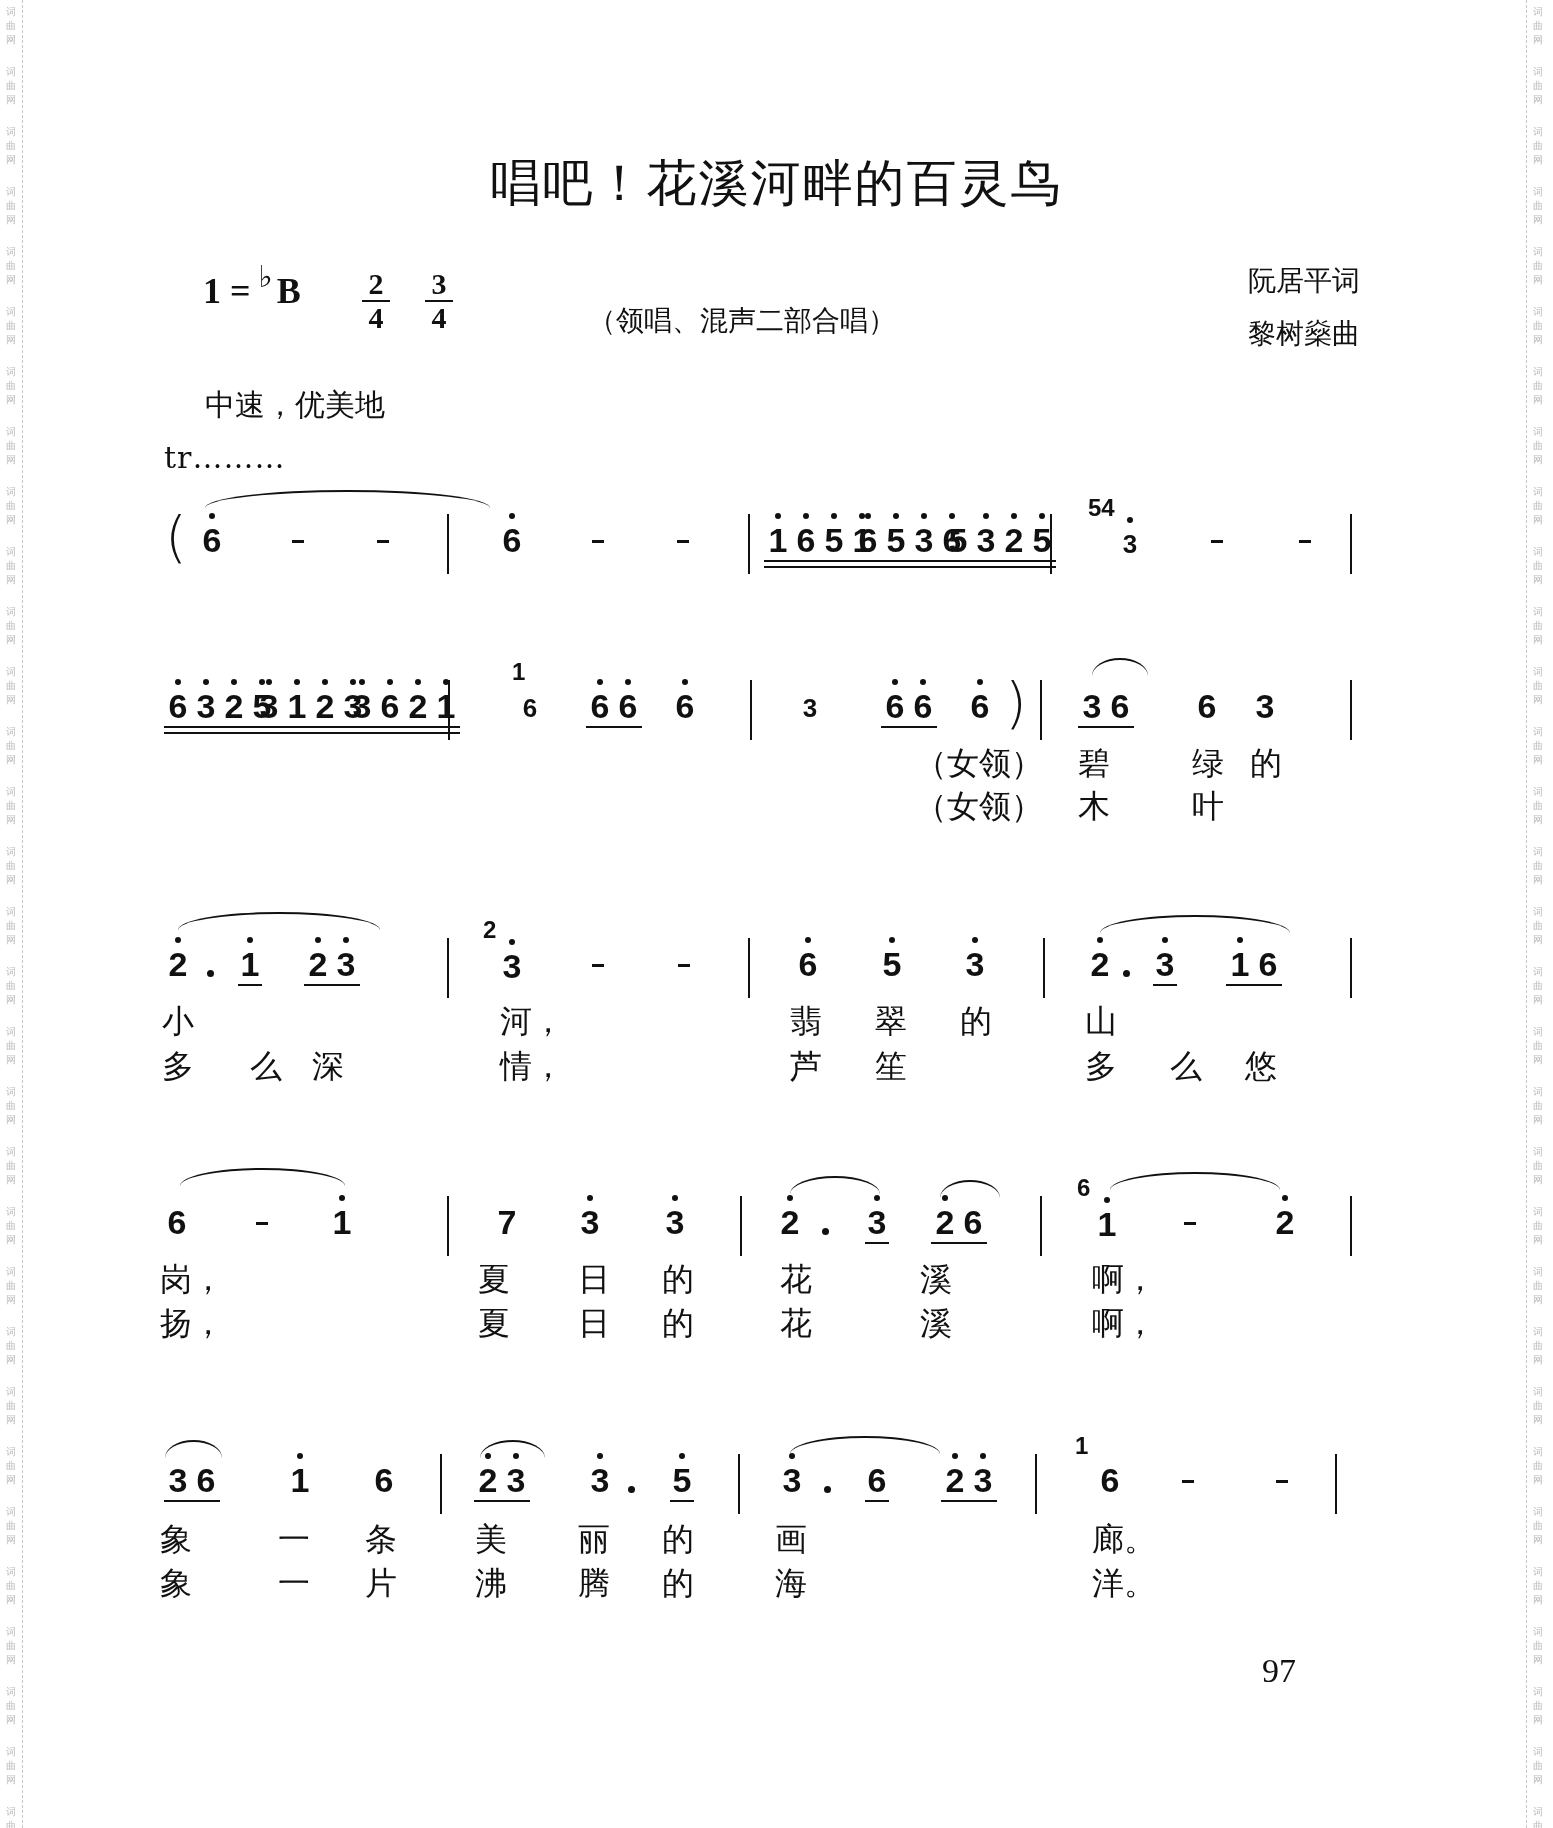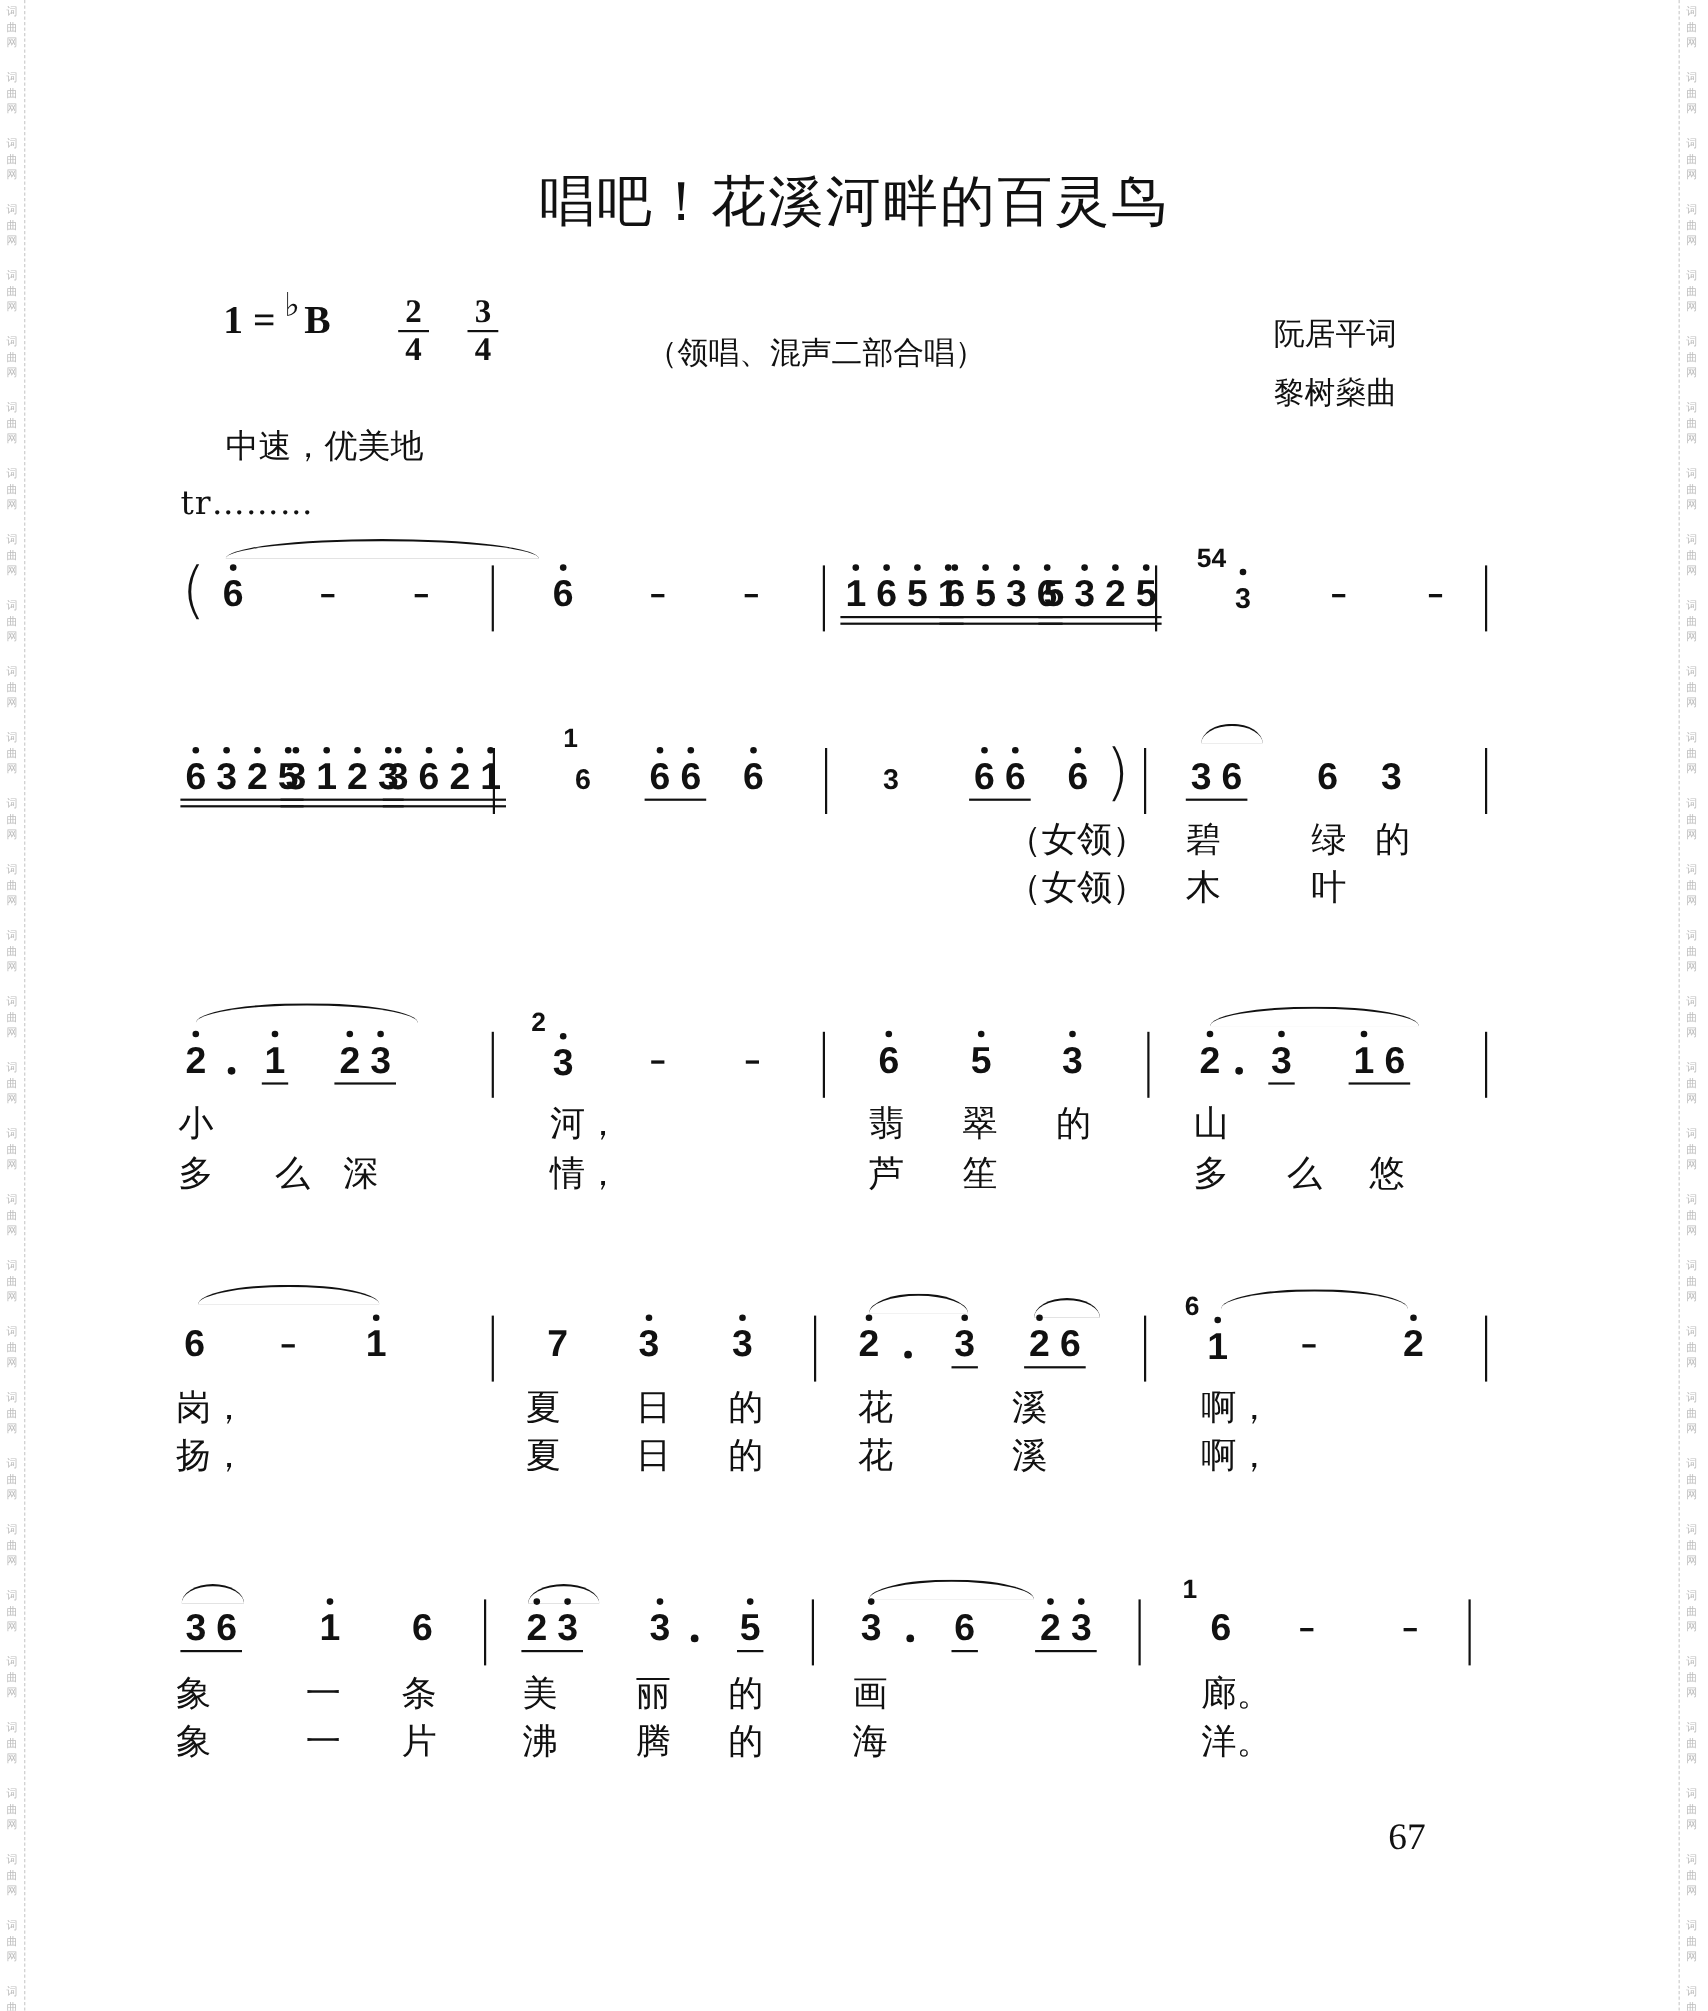--- a/index.html
+++ b/index.html
@@ -12,21 +12,21 @@
         color:#bdbdbd; font-family:"DejaVu Sans", sans-serif; text-align:center; }
   .title { position:absolute; top:150px; left:0; width:1553px; text-align:center;
            font-size:50px; letter-spacing:2px; font-family:"DejaVu Sans", sans-serif; }
   .key { position:absolute; top:270px; left:203px; font-size:36px; font-weight:bold;
          font-family:"Liberation Serif", serif; }
   .key .flat { position:relative; top:-16px; font-size:30px; font-weight:normal; margin:0 4px 0 8px; }
   .frac { position:absolute; top:268px; font-size:30px; font-weight:bold; text-align:center;
           width:28px; line-height:32px; font-family:"Liberation Serif", serif; }
   .frac .num { border-bottom:2px solid #111; display:block; }
   .subtitle { position:absolute; top:302px; left:588px; font-size:28px; font-family:"DejaVu Sans", sans-serif; }
-  .credit { position:absolute; left:1158px; font-size:28px; font-family:"DejaVu Sans", sans-serif;margin-top:23px; }
+  .credit { position:absolute; left:1248px; font-size:28px; font-family:"DejaVu Sans", sans-serif; }
   .tempo { position:absolute; top:385px; left:205px; font-size:30px; font-family:"DejaVu Sans", sans-serif; }
   .trill { position:absolute; top:440px; left:164px; font-size:30px; font-family:"DejaVu Serif", serif; letter-spacing:1px; }
   .n { position:absolute; font-family:"Liberation Sans", sans-serif; font-weight:bold; font-size:34px;
        line-height:36px; text-align:center; width:24px; }
   .n.small { font-size:26px; }
   .n .dot-hi { position:absolute; left:50%; top:-9px; width:6px; height:6px; margin-left:-3px;
                background:#111; border-radius:50%; }
   .ul { position:absolute; height:0; border-top:2px solid #111; }
   .ul2 { position:absolute; height:4px; border-top:2px solid #111; border-bottom:2px solid #111; }
   .bar { position:absolute; width:2px; background:#111; }
@@ -450,13 +450,13 @@
     <div class="lyric" style="left: 160px; top: 1562px;">象</div>
     <div class="lyric" style="left: 278px; top: 1562px;">一</div>
     <div class="lyric" style="left: 365px; top: 1562px;">片</div>
     <div class="lyric" style="left: 475px; top: 1562px;">沸</div>
     <div class="lyric" style="left: 578px; top: 1562px;">腾</div>
     <div class="lyric" style="left: 662px; top: 1562px;">的</div>
     <div class="lyric" style="left: 775px; top: 1562px;">海</div>
     <div class="lyric" style="left: 1092px; top: 1562px;">洋。</div>
   </div>
 
-<div class="page-num">67</div>
+<div class="page-num">97</div>
 
 </body></html>

